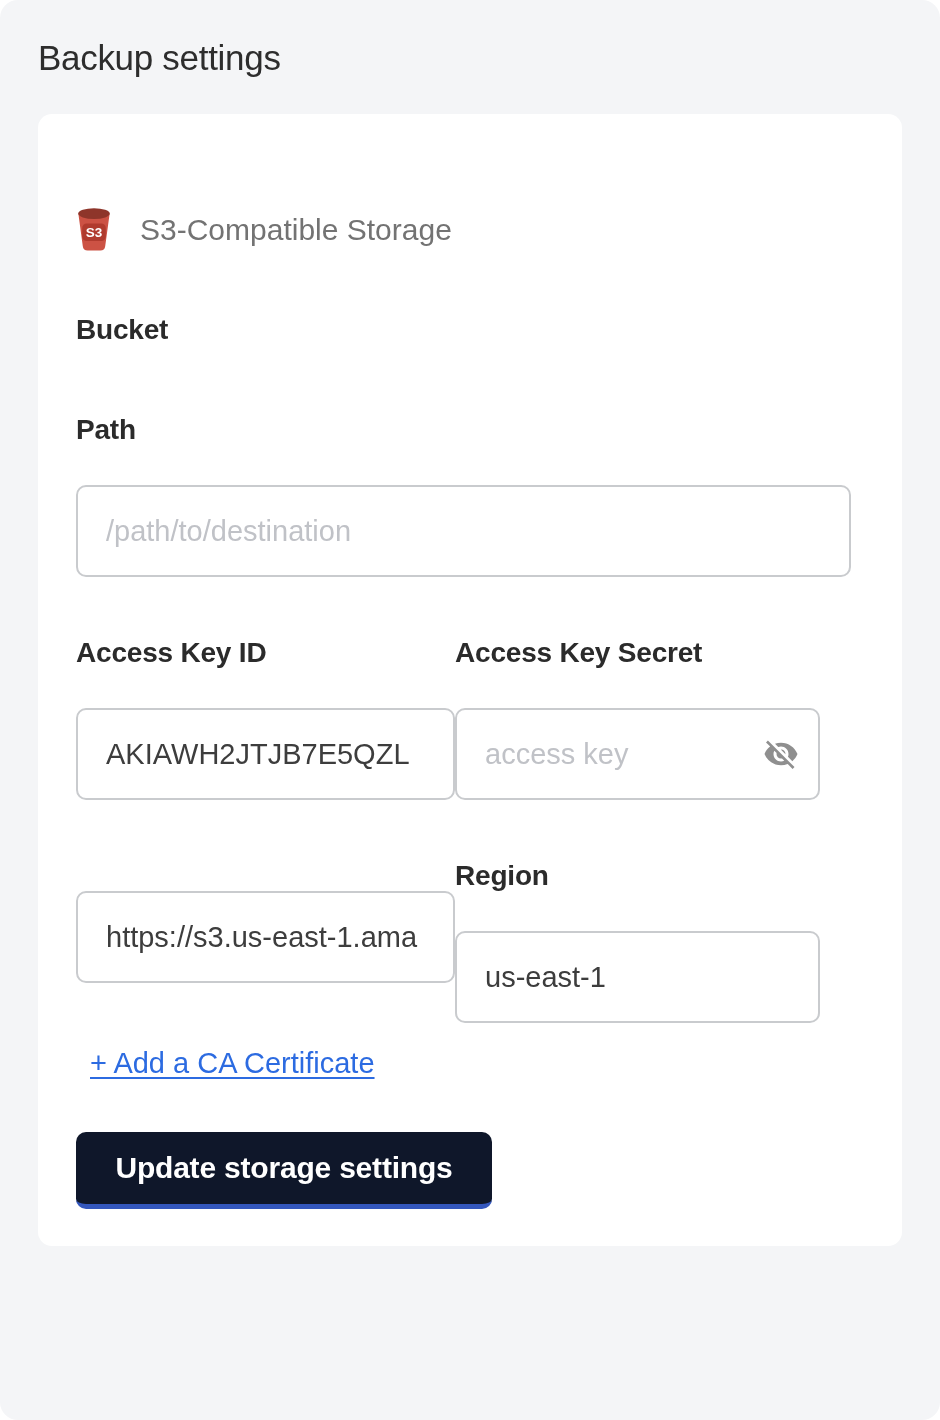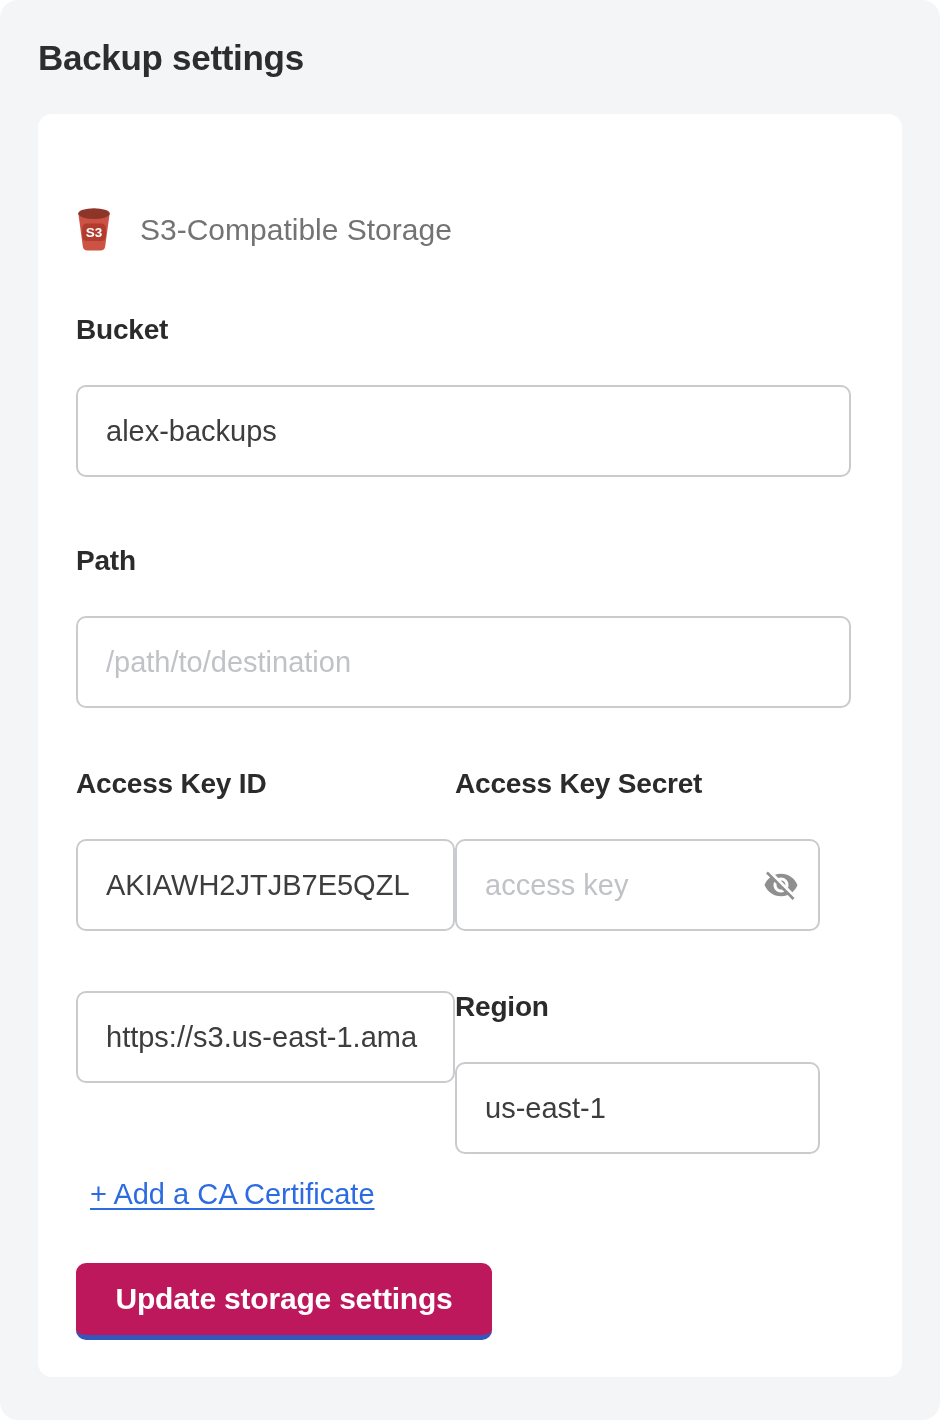--- a/index.html
+++ b/index.html
@@ -12,21 +12,21 @@
   .screen {
     width: 940px; height: 1420px;
     background: #f4f5f7;
     border-radius: 18px;
     padding: 36px 38px;
     overflow: hidden;
   }
   .page-title {
     margin: 2px 0 0 0;
     font-size: 35px;
-    font-weight: 700;
+    font-weight: 400;
     color: #2d2d2d;
     letter-spacing: -0.3px;
   }
   .card {
     margin-top: 36px;
     width: 864px;
     background: #ffffff;
     border-radius: 14px;
     padding: 54px 51px 37px 38px;
   }
@@ -61,20 +61,21 @@
     width: 100%;
     height: 92px;
     border: 2px solid #c9cbce;
     border-radius: 10px;
     background: #ffffff;
     padding: 0 28px;
     font-family: "Liberation Sans", sans-serif;
     font-size: 29px;
     color: #3d3d3d;
     outline: none;
+    margin-top: 31px;
   }
   .text-input::placeholder { color: #c0c2c7; opacity: 1; }
   .input-wrap { position: relative; }
   .input-wrap .text-input { padding-right: 78px; }
   .eye-toggle {
     position: absolute;
     right: 20px; top: 50%;
     transform: translateY(-50%);
     width: 38px; height: 38px;
     display: flex; align-items: center; justify-content: center;
@@ -88,21 +89,21 @@
     color: #2c6be1;
     text-decoration: underline;
     text-underline-offset: 4px;
     cursor: pointer;
   }
   .submit-btn {
     display: block;
     margin-top: 52px;
     width: 416px;
     height: 77px;
-    background: #be185d;
+    background: #0f172a;
     border: none;
     border-bottom: 5px solid #3457bd;
     border-radius: 10px;
     color: #ffffff;
     font-family: "Liberation Sans", sans-serif;
     font-size: 30px;
     font-weight: 700;
     letter-spacing: -0.2px;
     cursor: pointer;
   }
@@ -124,21 +125,20 @@
           <ellipse cx="18" cy="6.6" rx="15.8" ry="5.4" fill="#8e352a"></ellipse>
           <rect x="6.2" y="16.5" width="23.6" height="17.5" rx="4.5" fill="#b03b2e"></rect>
           <text x="18" y="30" text-anchor="middle" font-family="Liberation Sans, sans-serif" font-size="13.5" font-weight="bold" fill="#ffffff">S3</text>
         </svg>
       </span>
       <span class="dest-text">S3-Compatible Storage</span>
     </div>
 
     <div class="section-bucket">
       <label class="field-label">Bucket</label>
-      <input class="text-input" type="text" value="alex-backups" style="">
     </div>
 
     <div class="section-path">
       <label class="field-label">Path</label>
       <input class="text-input" type="text" placeholder="/path/to/destination" style="">
     </div>
 
     <div class="row row-keys">
       <div class="col-a">
         <label class="field-label">Access Key ID</label>

